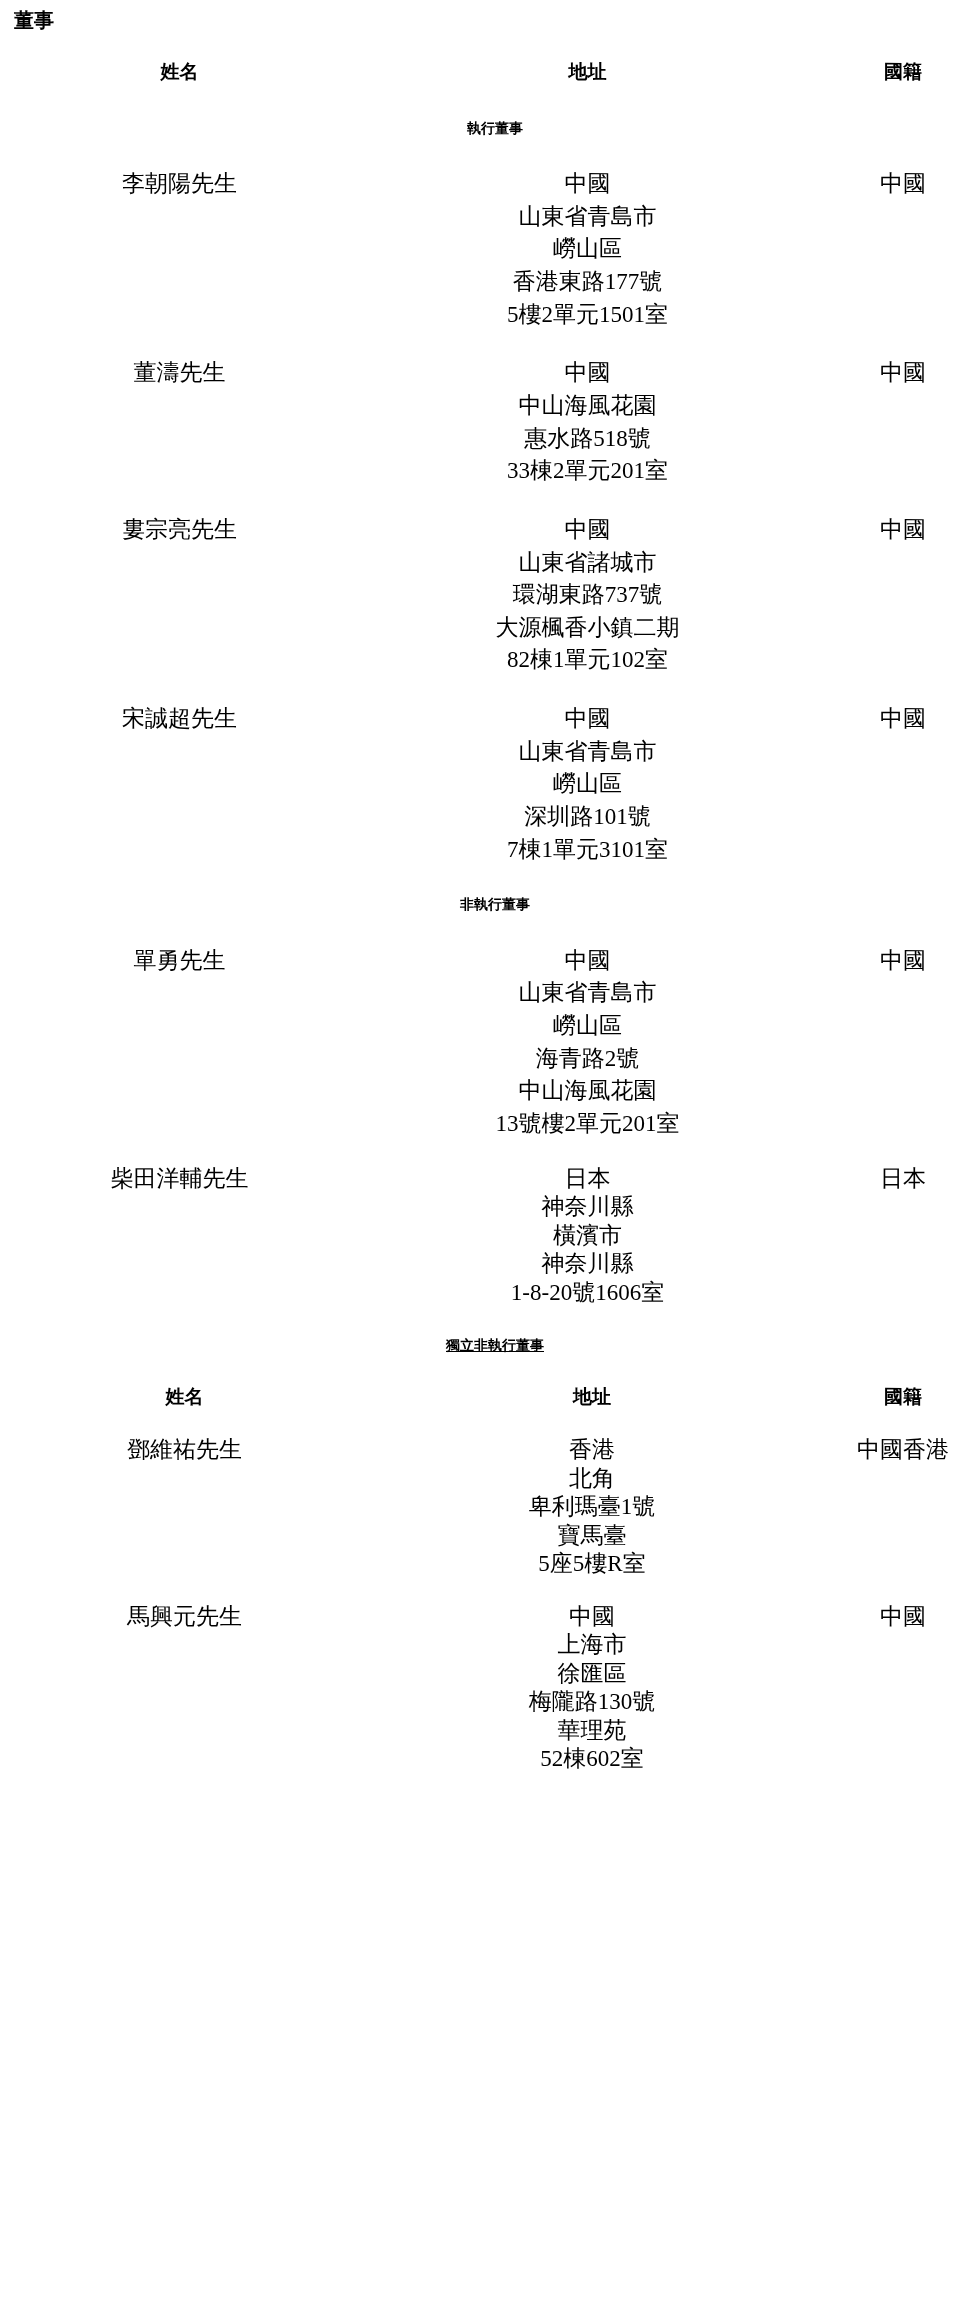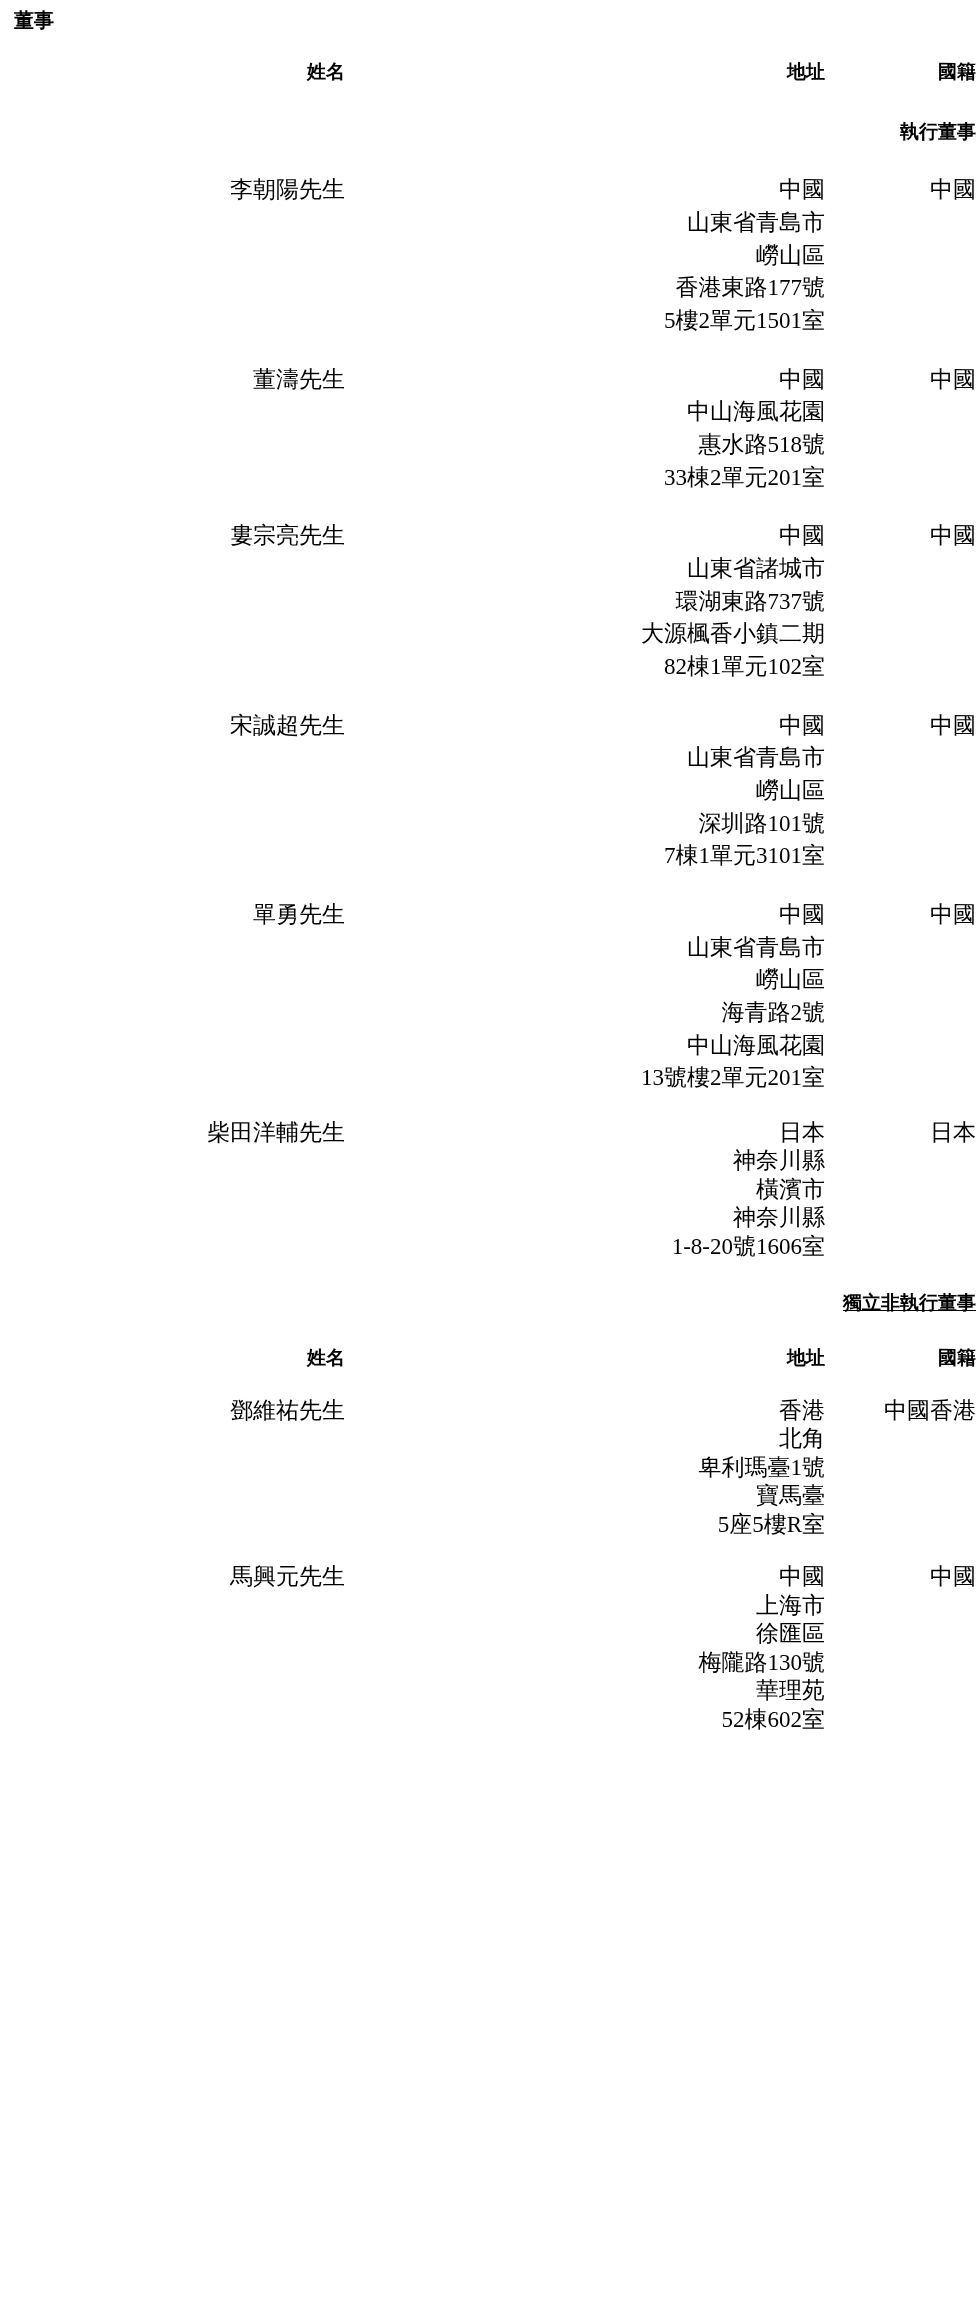--- a/index.html
+++ b/index.html
@@ -28,37 +28,37 @@
     border-collapse: collapse;
     width: 976px;
     table-layout: fixed;
   }
   table.directors col.c-name { width: 345px; }
   table.directors col.c-addr { width: 480px; }
   table.directors col.c-nat  { width: 151px; }
 
   td, th {
     vertical-align: top;
-    text-align: right;
+    text-align: center;
     padding: 0;
   }
   .col-head {
     font-weight: bold;
     font-size: 19px;
     line-height: 1.25;
     padding-top: 28px;
     padding-bottom: 6px;
   }
   .col-head.name { padding-left: 14px; }
   .col-head.addr { padding-left: 5px; }
   .col-head.nat  { padding-left: 5px; }
 
   .group-head td {
     font-weight: bold;
-    font-size: 19px;
+    font-size: 14px;
     line-height: 1.3;
     padding-top: 30px;
     padding-bottom: 4px;
     padding-left: 14px;
   }
   .group-head.indent td {
     padding-left: 14px;
     text-decoration: underline;
   }
 
@@ -157,20 +157,23 @@
         <td class="addr">
           <span class="addr-line">中國</span>
           <span class="addr-line">山東省青島市</span>
           <span class="addr-line">嶗山區</span>
           <span class="addr-line">深圳路101號</span>
           <span class="addr-line">7棟1單元3101室</span>
         </td>
         <td class="nat">中國</td>
       </tr>
 
+      <tr class="group-head">
+        <td colspan="3">非執行董事</td>
+      </tr>
 
       <tr class="entry">
         <td class="name">單勇先生</td>
         <td class="addr">
           <span class="addr-line">中國</span>
           <span class="addr-line">山東省青島市</span>
           <span class="addr-line">嶗山區</span>
           <span class="addr-line">海青路2號</span>
           <span class="addr-line">中山海風花園</span>
           <span class="addr-line">13號樓2單元201室</span>

